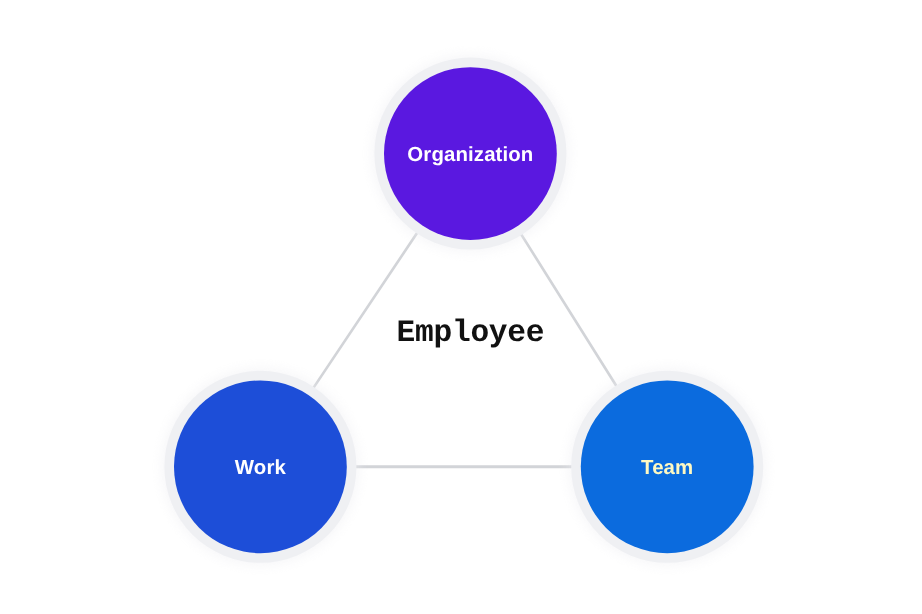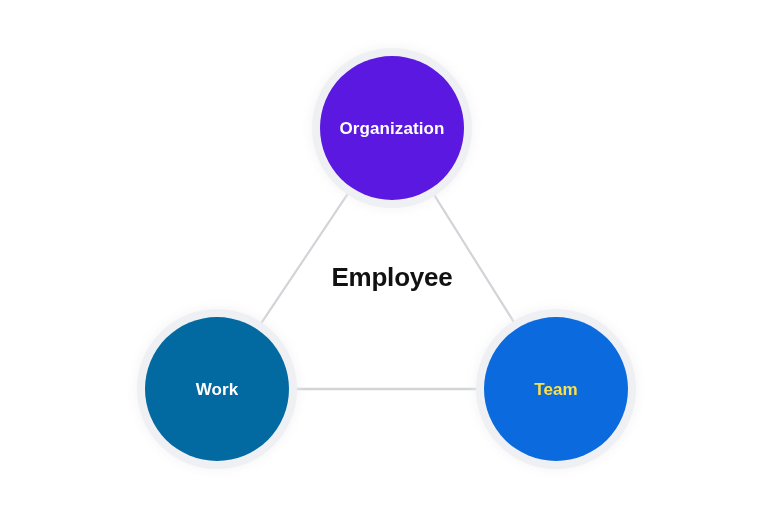--- a/index.html
+++ b/index.html
@@ -94,25 +94,25 @@
   <svg id="connector-layer" viewBox="0 0 768 512" width="768" height="512" xmlns="http://www.w3.org/2000/svg">
     <line x1="347.4" y1="194.4" x2="261.6" y2="322.6" stroke="#d2d4d8" stroke-width="2.2" stroke-linecap="round"></line>
     <line x1="434.6" y1="195.7" x2="513.4" y2="321.3" stroke="#d2d4d8" stroke-width="2.2" stroke-linecap="round"></line>
     <line x1="297.0" y1="389.0" x2="476.0" y2="389.0" stroke="#d2d4d8" stroke-width="2.4" stroke-linecap="round"></line>
   </svg>
 
   <div class="node" id="node-organization" style="background: rgb(90, 24, 224); width: 144px; height: 144px; left: 320px; top: 56px; box-shadow: rgb(239, 240, 243) 0px 0px 0px 8px, rgba(238, 239, 243, 0.55) 0px 0px 10px 10px;">
     <span class="node-label" style="color: rgb(255, 255, 255);">Organization</span>
   </div>
 
-  <div class="node" id="node-work" style="background: #0369a1; width: 144px; height: 144px; left: 145px; top: 317px; box-shadow: rgb(239, 240, 243) 0px 0px 0px 8px, rgba(238, 239, 243, 0.55) 0px 0px 10px 10px;">
+  <div class="node" id="node-work" style="background: #1d4ed8; width: 144px; height: 144px; left: 145px; top: 317px; box-shadow: rgb(239, 240, 243) 0px 0px 0px 8px, rgba(238, 239, 243, 0.55) 0px 0px 10px 10px;">
     <span class="node-label" style="color: rgb(255, 255, 255);">Work</span>
   </div>
 
   <div class="node" id="node-team" style="background: rgb(11, 107, 222); width: 144px; height: 144px; left: 484px; top: 317px; box-shadow: rgb(239, 240, 243) 0px 0px 0px 8px, rgba(238, 239, 243, 0.55) 0px 0px 10px 10px;">
-    <span class="node-label" style="color: #fde047;">Team</span>
+    <span class="node-label" style="color: #fef9c3;">Team</span>
   </div>
 
-  <div id="center-label" style="color: rgb(17, 17, 17);">
+  <div id="center-label" style="color: rgb(17, 17, 17); font-family: Liberation Mono, monospace;">
     <span class="line">Employee</span>
   </div>
 
 </div>
 
 </body></html>

